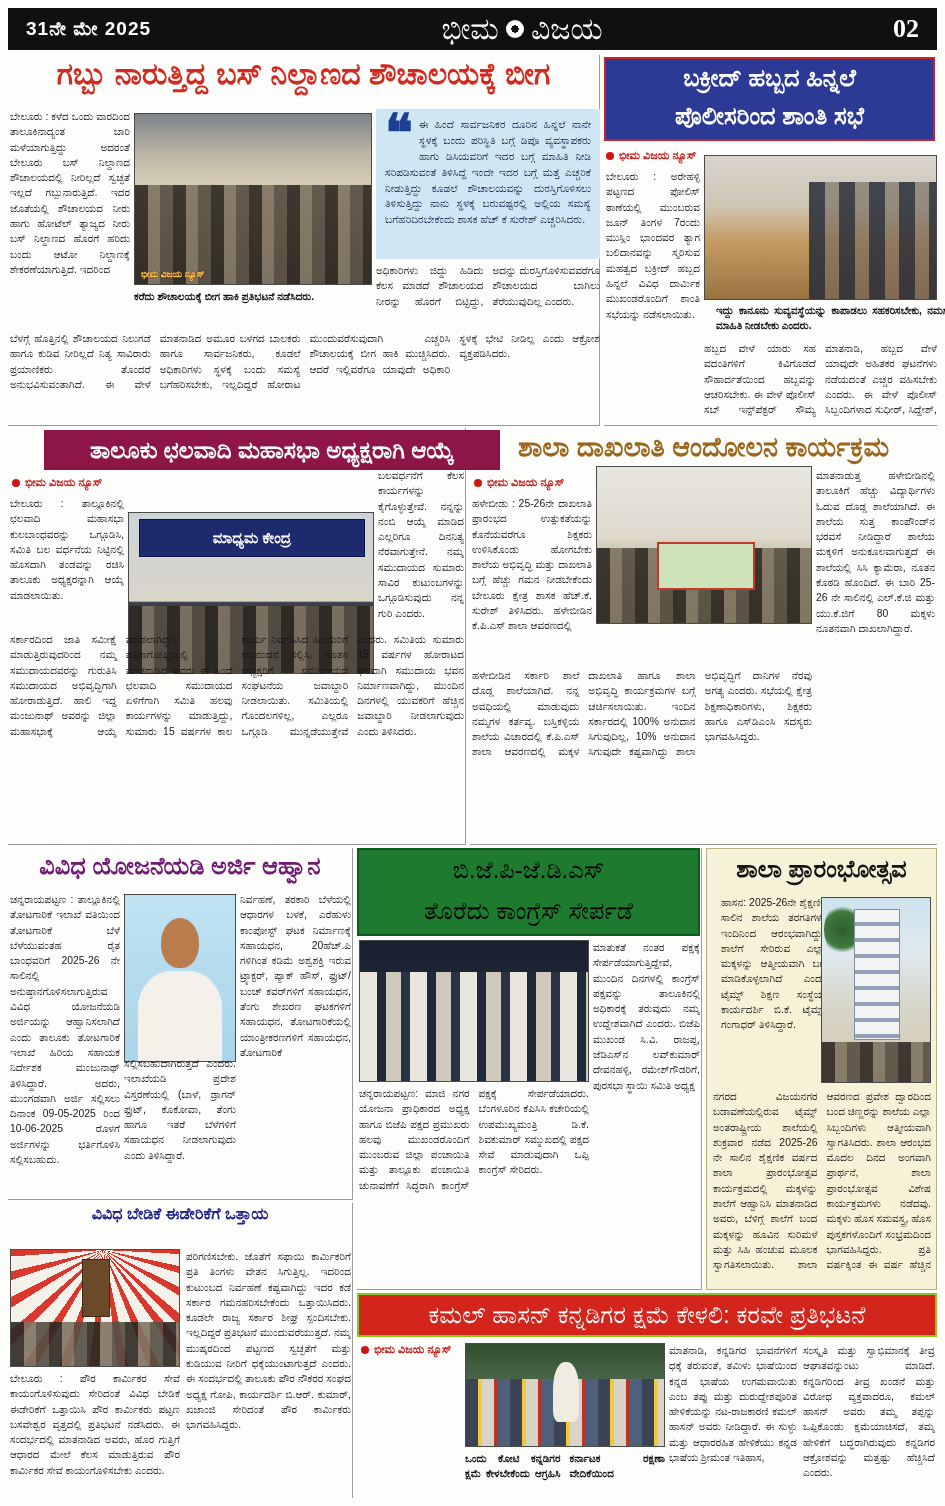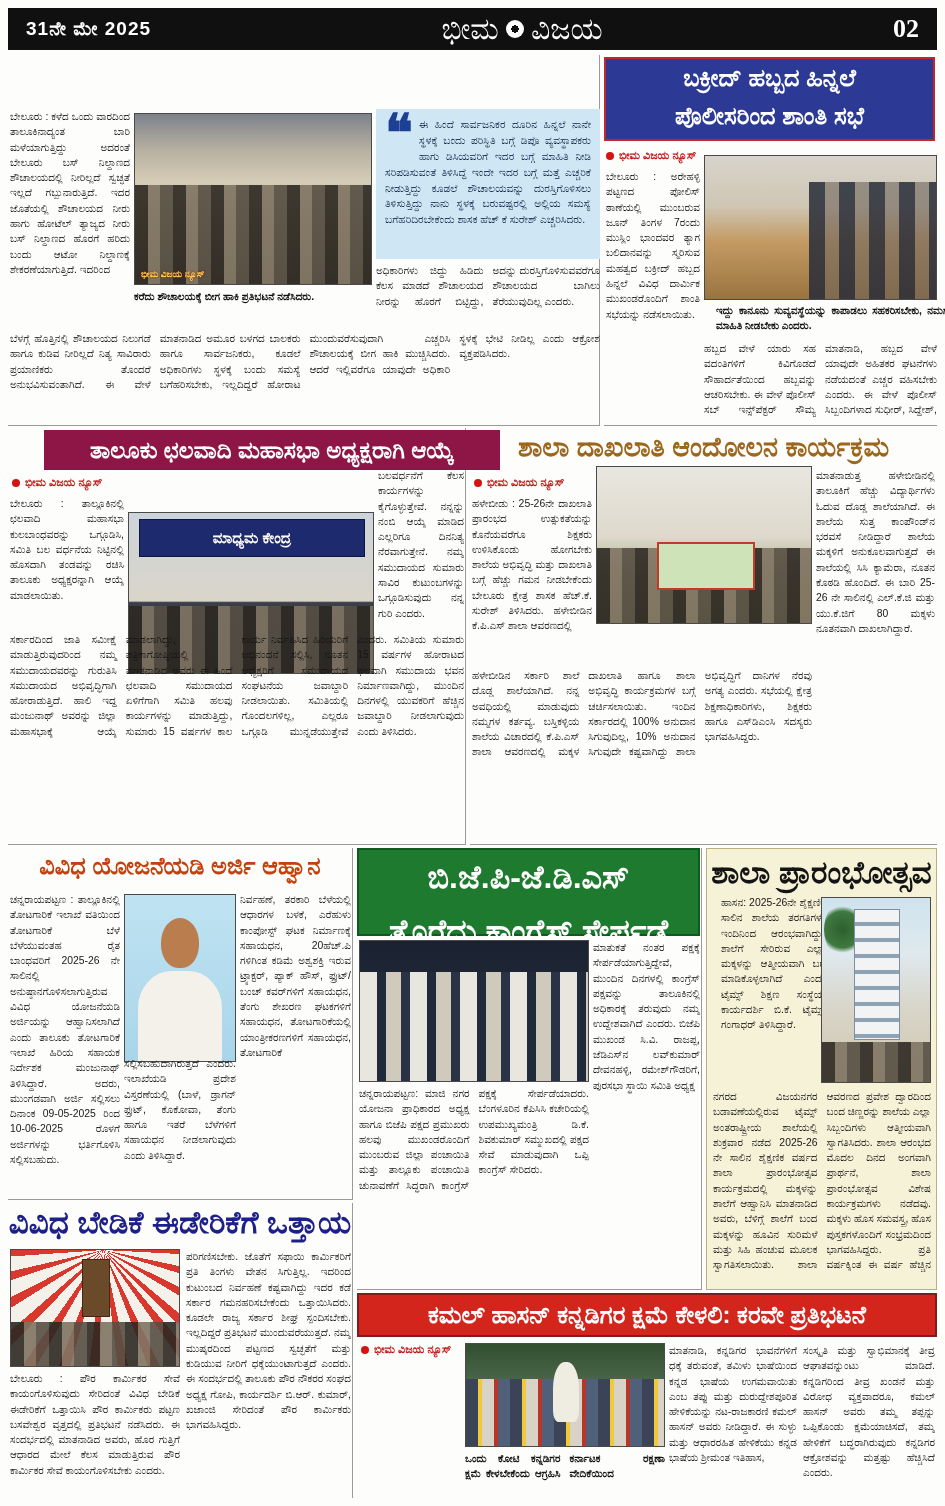--- a/index.html
+++ b/index.html
@@ -32,27 +32,27 @@
   #sec-a6{left:357px;top:848px;width:345px;height:442px;border-right:1px solid #9a9a9a;border-bottom:1px solid #9a9a9a;}
   #sec-a7{left:706px;top:848px;width:231px;height:442px;background:#f6f2d7;border:1px solid #b9b27f;}
   #sec-a8{left:8px;top:1203px;width:345px;height:295px;border-right:1px solid #9a9a9a;}
   #sec-a9{left:357px;top:1293px;width:580px;height:205px;}
   
   .hl-red{font-size:30px;font-weight:bold;color:#d3291e;text-align:center;line-height:1.1;}
   .hl-bluebox{background:#2c3a96;border:2px solid #c0272d;color:#fff;text-align:center;
               font-weight:bold;font-size:24px;line-height:1.6;}
   .hl-maroonbar{background:#8e1646;color:#fff;text-align:center;font-weight:bold;font-size:23px;line-height:40px;}
   .hl-brown{color:#9c661d;font-weight:bold;font-size:27px;text-align:center;}
-  .hl-plum{color:#c2410c;font-weight:bold;font-size:24px;text-align:center;}
-  .hl-greenbox{background:#1d7a2e;border:2px solid #0f5a1e;color:#ffffff;text-align:center;
-               font-weight:bold;font-size:32px;line-height:1.7;}
-  .hl-cream{color:#141414;font-weight:bold;font-size:31px;text-align:center;}
-  .hl-navy{color:#1d2088;font-weight:bold;font-size:31px;text-align:center;}
-  .hl-redbar{background:#d4251c;border:2px solid #7f1d1d;color:#fff;text-align:center;
-             font-weight:bold;font-size:24px;line-height:40px;}
+  .hl-plum{color:#701a75;font-weight:bold;font-size:24px;text-align:center;}
+  .hl-greenbox{background:#1d7a2e;border:2px solid #0f5a1e;color:#000000;text-align:center;
+               font-weight:normal;font-size:24px;line-height:1.7;}
+  .hl-cream{color:#141414;font-weight:bold;font-size:24px;text-align:center;}
+  .hl-navy{color:#1d2088;font-weight:bold;font-size:16px;text-align:center;}
+  .hl-redbar{background:#d4251c;border:2px solid #84cc16;color:#fff;text-align:center;
+             font-weight:normal;font-size:24px;line-height:40px;}
   
   .quote{background:#cfe7f5;color:#0e2246;font-size:10.6px;line-height:1.5;text-align:justify;
          padding:8px 9px;box-sizing:border-box;}
   .qmark{float:left;font-size:52px;line-height:34px;color:#1d3f94;font-weight:bold;margin-right:6px;font-family:"Liberation Serif",serif;}
   
   .ph{position:absolute;border:1px solid #4a4a4a;overflow:hidden;box-sizing:border-box;}
   .crowd{position:absolute;left:0;right:0;bottom:0;height:58%;
          background:repeating-linear-gradient(90deg,rgba(45,40,34,.9) 0 13px,rgba(128,116,98,.9) 13px 25px,rgba(86,78,66,.9) 25px 38px);}
   #ph1{background:linear-gradient(180deg,#7d828b 0%,#b9b2a2 22%,#d6cdb8 40%,#a2977f 70%,#6e6557 100%);}
   #ph1 .wm{position:absolute;left:6px;bottom:4px;color:#ffd24a;font-size:9px;font-weight:bold;text-shadow:0 0 2px #7a1010;}
@@ -92,20 +92,21 @@
     <span class="date">31ನೇ ಮೇ 2025</span>
     <span class="title">
       <span>ಭೀಮ</span>
       <span class="emblem"></span>
       <span>ವಿಜಯ</span>
     </span>
     <span class="pagenum">02</span>
   </div>
 
   <div id="sec-a1" class="sec">
+    <div class="abs hl-red" style="left:0;top:2px;width:100%;">ಗಬ್ಬು ನಾರುತ್ತಿದ್ದ ಬಸ್ ನಿಲ್ದಾಣದ ಶೌಚಾಲಯಕ್ಕೆ ಬೀಗ</div>
     <div class="abs body-text" style="left:2px;top:54px;width:120px;height:314px;">ಬೇಲೂರು : ಕಳೆದ ಒಂದು ವಾರದಿಂದ ತಾಲೂಕಿನಾದ್ಯಂತ ಬಾರಿ ಮಳೆಯಾಗುತ್ತಿದ್ದು ಅದರಂತೆ ಬೇಲೂರು ಬಸ್ ನಿಲ್ದಾಣದ ಶೌಚಾಲಯದಲ್ಲಿ ನೀರಿಲ್ಲದೆ ಸ್ವಚ್ಛತೆ ಇಲ್ಲದೆ ಗಬ್ಬುನಾರುತ್ತಿದೆ. ಇದರ ಜೊತೆಯಲ್ಲಿ ಶೌಚಾಲಯದ ನೀರು ಹಾಗು ಹೋಟೆಲ್ ತ್ಯಾಜ್ಯದ ನೀರು ಬಸ್ ನಿಲ್ದಾಣದ ಹೊರಗೆ ಹರಿದು ಬಂದು ಆಟೋ ನಿಲ್ದಾಣಕ್ಕೆ ಶೇಕರಣೆಯಾಗುತ್ತಿದೆ. ಇದರಿಂದ</div>
     <div id="ph1" class="ph" style="left:126px;top:58px;width:238px;height:172px;">
       <div class="crowd"></div>
       <div class="wm">ಭೀಮ ವಿಜಯ ನ್ಯೂಸ್</div>
     </div>
     <div class="abs body-text caption" style="left:126px;top:234px;width:238px;height:38px;">ಕರೆದು ಶೌಚಾಲಯಕ್ಕೆ ಬೀಗ ಹಾಕಿ ಪ್ರತಿಭಟನೆ ನಡೆಸಿದರು.</div>
     <div class="abs quote" style="left:368px;top:54px;width:224px;height:150px;">
       <span class="qmark">❝</span><span>ಈ ಹಿಂದೆ ಸಾರ್ವಜನಿಕರ ದೂರಿನ ಹಿನ್ನಲೆ ನಾನೇ ಸ್ಥಳಕ್ಕೆ ಬಂದು ಪರಿಸ್ಥಿತಿ ಬಗ್ಗೆ ಡಿಪೊ ವ್ಯವಸ್ಥಾಪಕರು ಹಾಗು ಡಿಸಿಯವರಿಗೆ ಇದರ ಬಗ್ಗೆ ಮಾಹಿತಿ ನೀಡಿ ಸರಿಪಡಿಸುವಂತೆ ತಿಳಿಸಿದ್ದೆ ಇಂದೇ ಇದರ ಬಗ್ಗೆ ಮತ್ತೆ ಎಚ್ಚರಿಕೆ ನೀಡುತ್ತಿದ್ದು ಕೂಡಲೆ ಶೌಚಾಲಯವನ್ನು ದುರಸ್ತಿಗೊಳಿಸಲು ತಿಳಿಸುತ್ತಿದ್ದು ನಾನು ಸ್ಥಳಕ್ಕೆ ಬರುವಷ್ಟರಲ್ಲಿ ಅಲ್ಲಿಯ ಸಮಸ್ಯೆ ಬಗೆಹರಿದಿರಬೇಕೆಂದು ಶಾಸಕ ಹೆಚ್ ಕೆ ಸುರೇಶ್ ಎಚ್ಚರಿಸಿದರು.</span>
     </div>
     <div class="abs body-text cols2" style="left:368px;top:208px;width:224px;height:64px;">ಅಧಿಕಾರಿಗಳು ಜಿದ್ದು ಹಿಡಿದು ಕೆಲಸ ಮಾಡದೆ ಶೌಚಾಲಯದ ನೀರನ್ನು ಹೊರಗೆ ಬಿಟ್ಟಿದ್ದು, ಅದನ್ನು ದುರಸ್ತಿಗೊಳಿಸುವವರೆಗೂ ಶೌಚಾಲಯದ ಬಾಗಿಲು ತೆರೆಯುವುದಿಲ್ಲ ಎಂದರು.</div>

